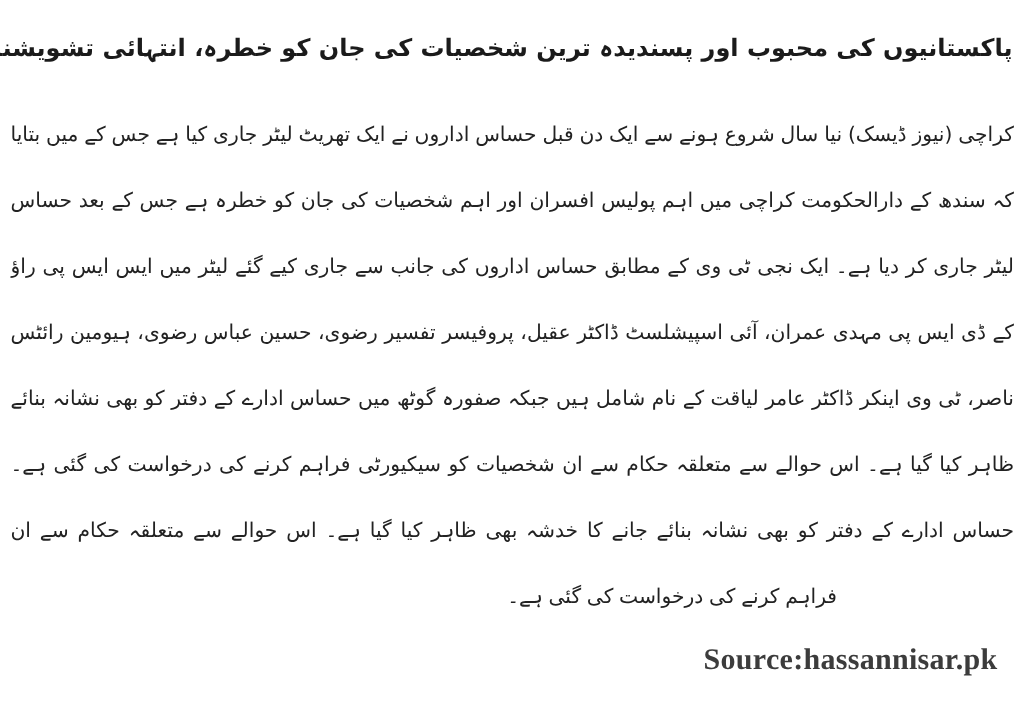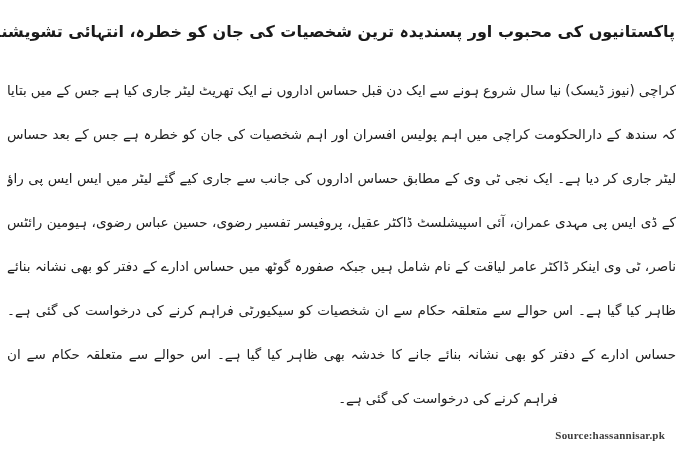--- a/index.html
+++ b/index.html
@@ -54,21 +54,21 @@
     padding-left: 0;
     padding-right: 118px;
   }
   .source {
     position: absolute;
     top: 429px;
     right: 18px;
     direction: ltr;
     font-family: "Liberation Serif", "DejaVu Serif", serif;
     font-weight: 700;
-    font-size: 11px;
+    font-size: 20px;
     color: #3c3c3c;
     letter-spacing: 0.2px;
   }
 </style>
 </head>
 <body>
 
 <div class="page">
 
   <h1 class="headline" dir="rtl" lang="ur">پاکستانیوں کی محبوب اور پسندیدہ ترین شخصیات کی جان کو خطرہ، انتہائی تشویشناک خبر آگئی</h1>

